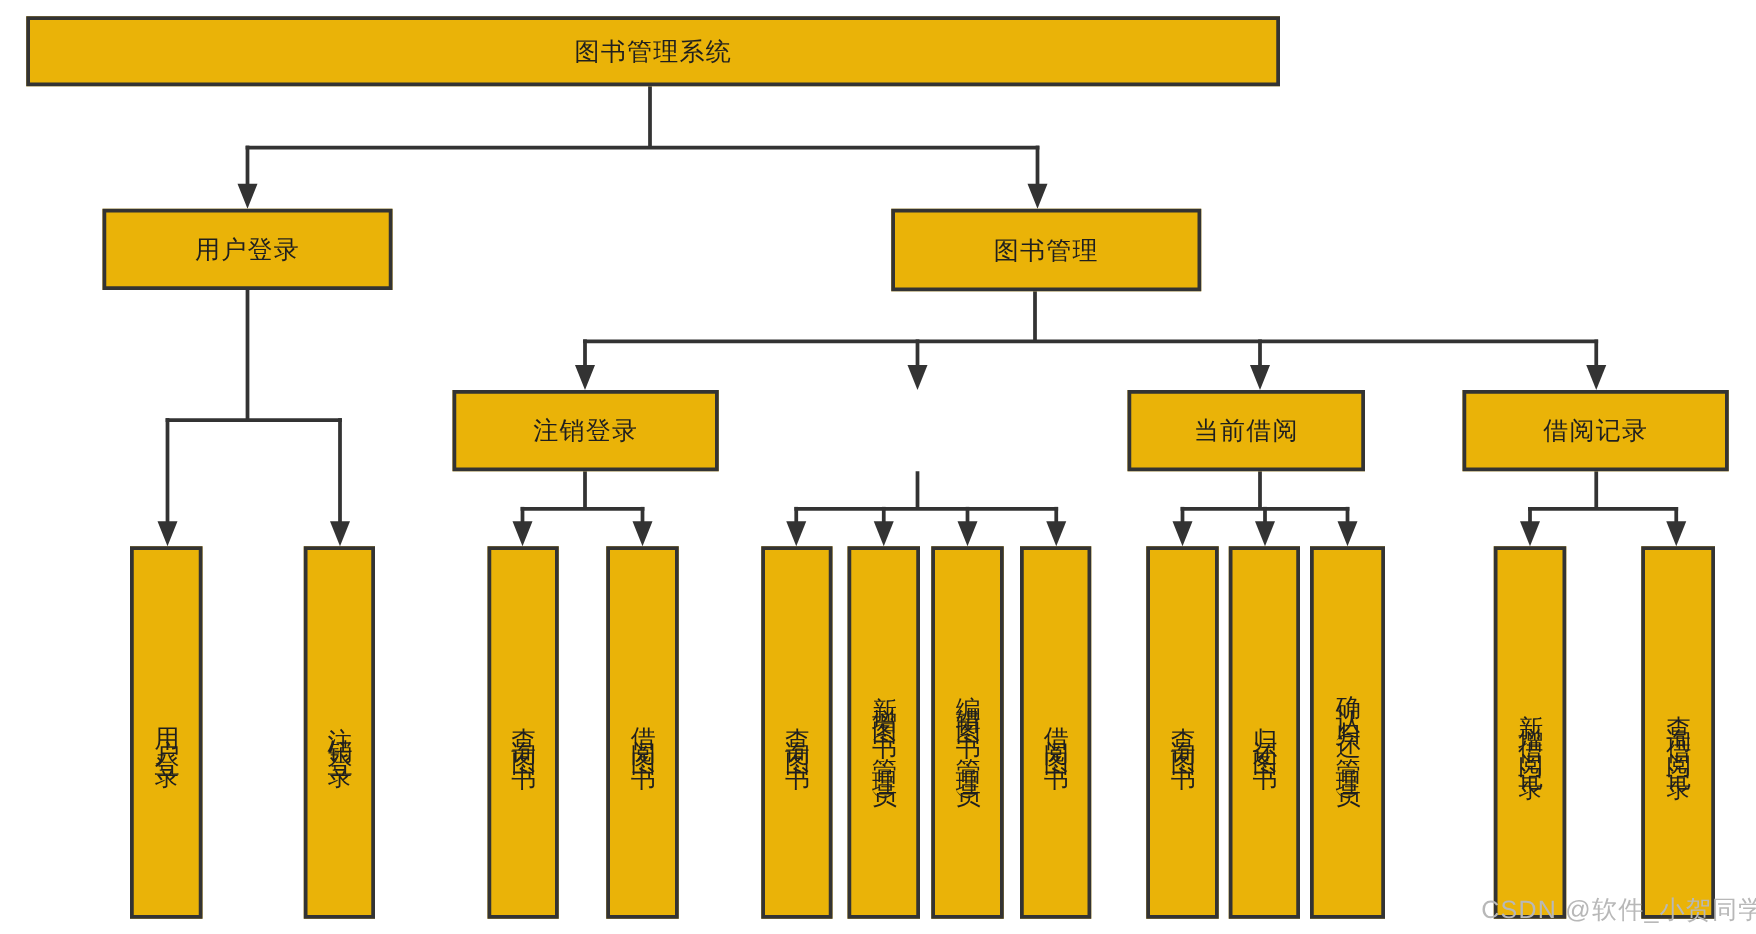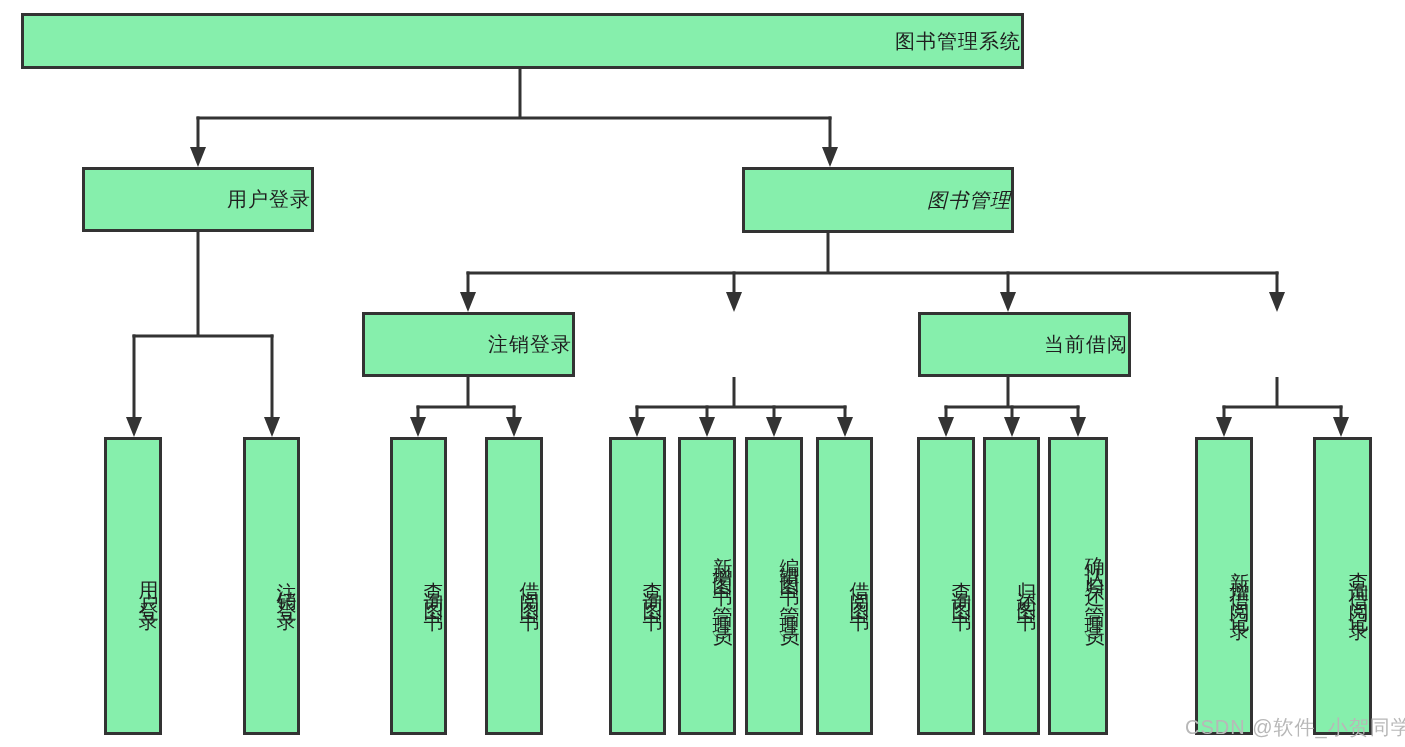--- a/index.html
+++ b/index.html
@@ -13,24 +13,24 @@
   }
   #connectors {
     position: absolute;
     left: 0; top: 0;
     width: 1405px; height: 747px;
   }
   .node {
     position: absolute;
     box-sizing: border-box;
     border: 3px solid #333333;
-    background: #86efac;
+    background: #eab308;
     display: flex;
     align-items: center;
-    justify-content: flex-end;
+    justify-content: center;
     color: #1f1f1f;
   }
   .node .label {
     font-size: 20px;
     letter-spacing: 1px;
     white-space: nowrap;
   }
   .leaf .label {
     writing-mode: vertical-rl;
     text-orientation: mixed;
@@ -119,29 +119,32 @@
     </g>
   </svg>
 
   <div class="node" style="left:21px; top:13px; width:1003px; height:56px;">
     <span class="label">图书管理系统</span>
   </div>
 
   <div class="node" style="left:82px; top:167px; width:232px; height:65px;">
     <span class="label">用户登录</span>
   </div>
-  <div class="node" style="left:742px; top:167px; width:272px; height:66px;font-style:italic;">
+  <div class="node" style="left:713px; top:167px; width:248px; height:66px;">
     <span class="label">图书管理</span>
   </div>
 
   <div class="node" style="left:362px; top:312px; width:213px; height:65px;">
     <span class="label">注销登录</span>
   </div>
-  <div class="node" style="left:902px; top:312px; width:213px; height:65px;margin-left:16px;">
+  <div class="node" style="left:902px; top:312px; width:190px; height:65px;">
     <span class="label">当前借阅</span>
+  </div>
+  <div class="node" style="left:1170px; top:312px; width:213px; height:65px;">
+    <span class="label">借阅记录</span>
   </div>
 
   <div class="node leaf" style="left:104px; top:437px; width:58px; height:298px;">
     <span class="label">用户登录</span>
   </div>
   <div class="node leaf" style="left:243px; top:437px; width:57px; height:298px;">
     <span class="label">注销登录</span>
   </div>
 
   <div class="node leaf" style="left:390px; top:437px; width:57px; height:298px;">

